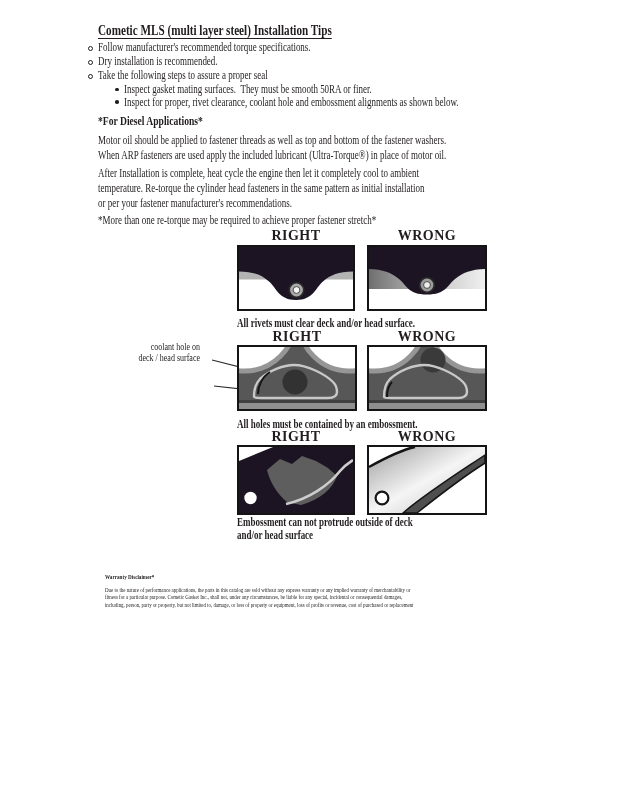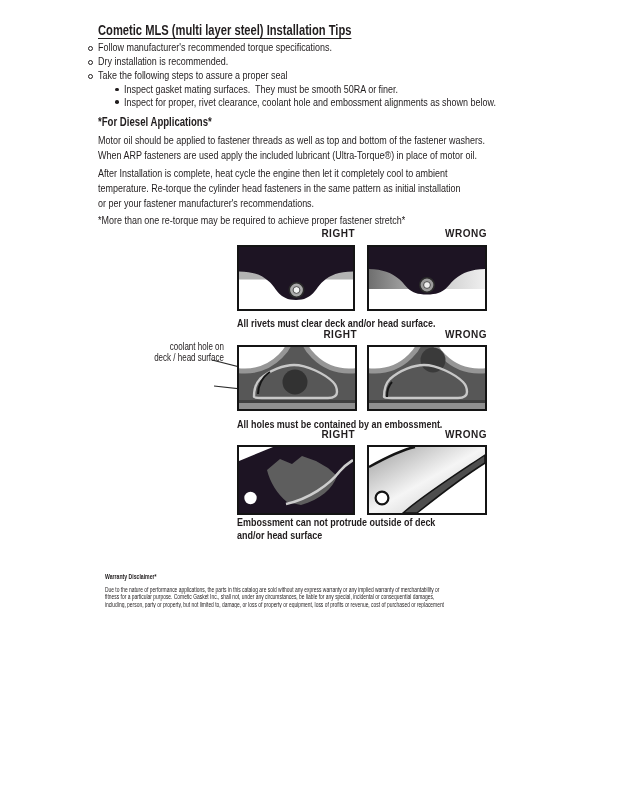--- a/index.html
+++ b/index.html
@@ -1,38 +1,38 @@
 <!DOCTYPE html>
 <html><head>
 <meta charset="utf-8">
 <style>
   html,body { margin:0; padding:0; background:#ffffff; }
   .page {
     position:relative; width:618px; height:608px; background:#ffffff;
-    font-family:Liberation Sans, sans-serif; color:#211d1e; overflow:hidden;
+    font-family:Liberation Serif, serif; color:#211d1e; overflow:hidden;
   }
   .abs { position:absolute; }
   
   .sx  { transform:scaleX(0.78); transform-origin:0 0; display:inline-block; }
   .sxr { transform:scaleX(0.80); transform-origin:100% 0; display:inline-block; }
   .title {
     left:98px; top:21px; font-size:15.5px; font-weight:bold;
     text-decoration:underline; text-underline-offset:3px; white-space:pre;
     transform:scaleX(0.72); transform-origin:0 0;
   }
   .bullets { left:88px; top:41px; width:560px; }
   .brow { display:flex; align-items:flex-start; height:14px; }
   .brow.sub { margin-left:27px; height:12.6px; }
   .bdot { flex:0 0 auto; width:3px; height:3px; border-radius:50%; margin-top:4.6px; }
   .bdot.o { border:1px solid #211d1e; }
   .bdot.f { width:3.6px; height:3.6px; background:#211d1e; }
   .btxt { margin-left:5px; font-size:11.5px; line-height:13px; white-space:pre; }
   .h2 { font-size:12.8px; font-weight:bold; white-space:pre; transform:scaleX(0.75); transform-origin:0 0; }
   .body { font-size:11.5px; line-height:15px; white-space:pre-line; width:620px; }
-  .dlabel { font-size:10px; font-weight:bold; text-align:right; letter-spacing:0.5px; }
+  .dlabel { font-size:14px; font-weight:bold; text-align:center; letter-spacing:0.5px; }
   .caption { font-size:11.5px; font-weight:bold; line-height:12.5px; white-space:pre-line; width:420px; }
   .ann { font-size:10px; line-height:11px; text-align:right; white-space:pre-line; width:116px; }
   .warranty { left:105px; top:573px; width:560px; font-size:6.3px; line-height:7.2px; }
   .warranty p { margin:0 0 5.5px 0; white-space:pre-line; }
   .warranty .whead { font-weight:bold; font-size:6.6px; margin-bottom:6px; }
   .footer { left:389px; top:761px; font-size:14.5px; color:#2b2727; white-space:pre;text-align:right; }
   svg { display:block; }
 </style>
 </head>
 <body>
@@ -99,21 +99,21 @@
     <circle cx="60" cy="40" r="7.2" fill="#9c9c9c" stroke="#2b2b2b" stroke-width="1.6"></circle>
     <circle cx="60" cy="40" r="3.4" fill="#eeeeee" stroke="#2b2b2b" stroke-width="0.8"></circle>
     <rect x="1" y="1" width="118" height="64" fill="none" stroke="#141414" stroke-width="2"></rect>
   </svg>
 
   <div class="abs" style="left:237px; top:313px;"><div class="caption sx">All rivets must clear deck and/or head surface.</div></div>
 
   <div class="abs dlabel" style="left:237px; top:329px; width:120px;">RIGHT</div>
   <div class="abs dlabel" style="left:367px; top:329px; width:120px;">WRONG</div>
 
-  <div class="abs" style="left:108px; top:341px;"><div class="ann sxr">coolant hole on
+  <div class="abs" style="left:84px; top:341px;"><div class="ann sxr">coolant hole on
 deck / head surface</div></div>
 
   <svg class="abs" style="left:128px; top:340px;" width="180" height="60" viewBox="0 0 180 60">
     <line x1="84" y1="20" x2="167" y2="41" stroke="#2a2a2a" stroke-width="1.2"></line>
     <line x1="86" y1="46" x2="131" y2="51" stroke="#2a2a2a" stroke-width="1.2"></line>
   </svg>
 
   <svg class="abs" style="left:237px; top:345px;" width="120" height="66" viewBox="0 0 120 66">
     <rect x="0" y="0" width="120" height="66" fill="#ffffff"></rect>
     <rect x="2" y="2" width="116" height="62" fill="#575757"></rect>

